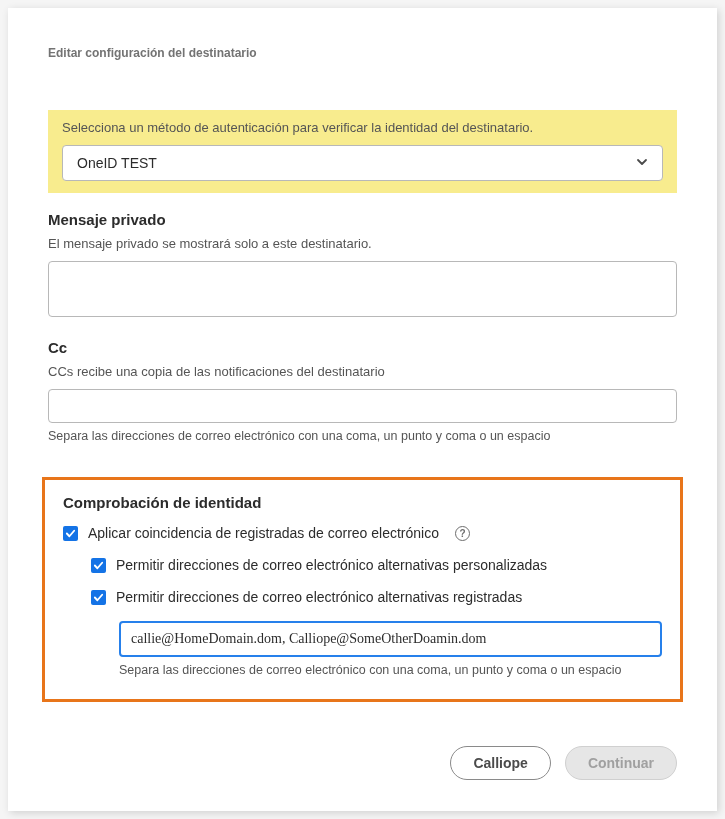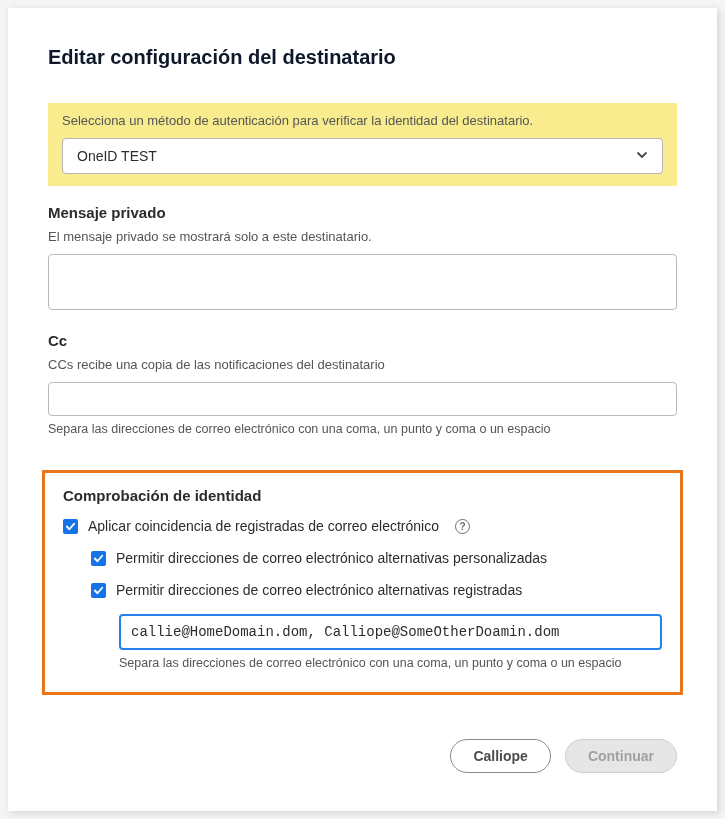--- a/index.html
+++ b/index.html
@@ -10,24 +10,24 @@
     }
     .dialog {
       background: #fff;
       width: 709px;
       min-height: 803px;
       padding: 38px 40px 30px 40px;
       box-shadow: 2px 2px 8px rgba(0,0,0,0.15);
       position: relative;
     }
     .dialog-title {
-      font-size: 20px;
-      font-weight: 700;
-      color: #0f172a;
-      margin-bottom: 34px;
+      font-size: 12px;
+      font-weight: 700;
+      color: #737373;
+      margin-bottom: 50px;
     }
     .section-label {
       font-size: 15px;
       font-weight: 700;
       color: #2c2c2c;
       margin-bottom: 8px;
     }
     .highlight-block {
       background: #f8ec8e;
       padding: 10px 14px 12px 14px;
@@ -137,21 +137,21 @@
       margin-top: 16px;
     }
     .email-input {
       width: 100%;
       height: 36px;
       border: 2px solid #2680eb;
       border-radius: 4px;
       background: #fff;
       padding: 0 10px;
       font-size: 14px;
-      font-family: Liberation Mono, monospace;
+      font-family: Liberation Serif, serif;
       color: #2c2c2c;
     }
     .footer {
       display: flex;
       justify-content: flex-end;
       gap: 14px;
       margin-top: 44px;
     }
     .btn {
       height: 34px;

